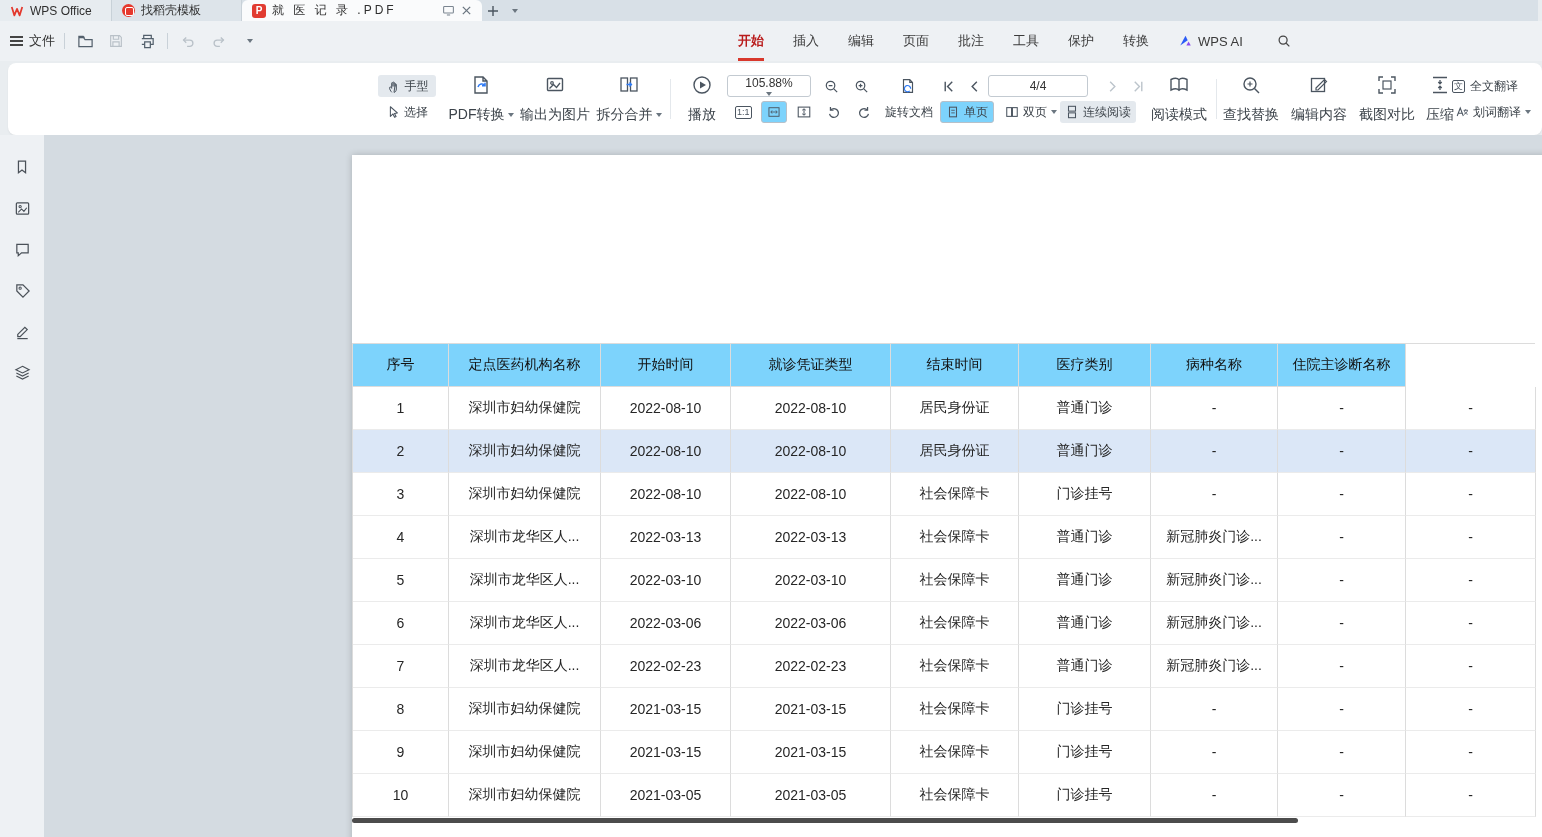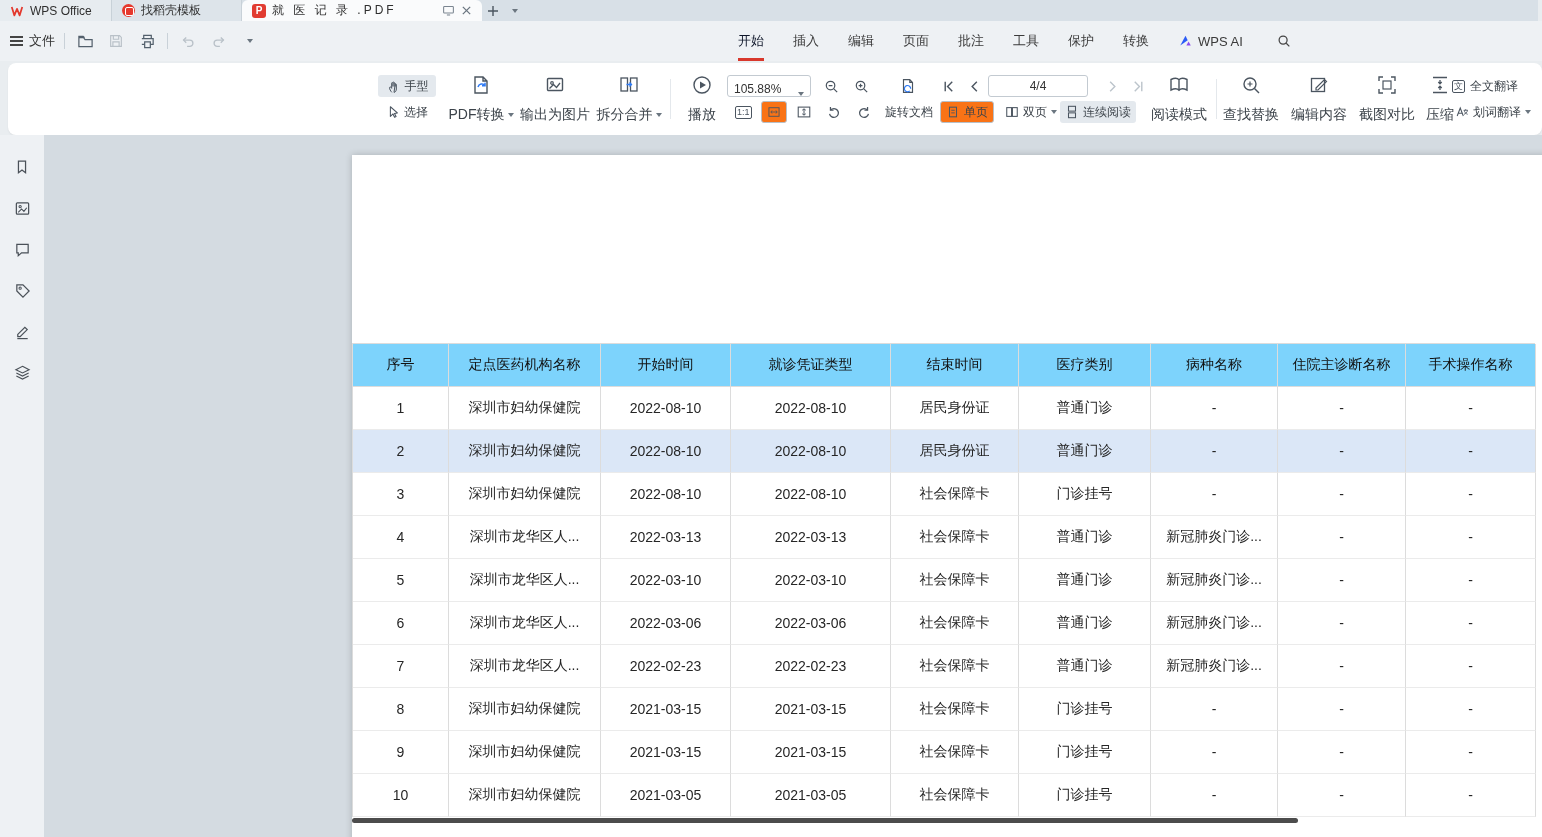--- a/index.html
+++ b/index.html
@@ -23,34 +23,34 @@
   
   .menubar { position:absolute; top:21px; left:0; right:0; height:40px; background:#eef1f4; }
   .mb-left { position:absolute; left:10px; top:0; height:40px; display:flex; align-items:center; gap:9px; font-size:13px; color:#333; }
   .hamburger { width:13px; display:flex; flex-direction:column; gap:2.5px; }
   .hamburger i { height:1.5px; background:#444; display:block; }
   .vdiv { width:1px; height:16px; background:#c9d1d8; }
   .mb-ic { width:22px; height:22px; display:flex; align-items:center; justify-content:center; color:#53606c; }
   .mb-ic.dim { color:#b9c1c8; }
   .menu-tabs { position:absolute; left:738px; top:0; height:40px; display:flex; align-items:center; gap:29px; font-size:13px; color:#3a3a3a; }
   .menu-tab { position:relative; height:40px; display:flex; align-items:center; cursor:default; }
-  .menu-tab.active { color:#0f172a; font-weight:normal; }
+  .menu-tab.active { color:#b91c1c; font-weight:bold; }
   .menu-tab.active::after { content:""; position:absolute; bottom:0; left:0; right:0; height:3px; background:#d8382c; }
   .wps-ai { display:flex; gap:5px; }
 
   
   .toolbar { position:absolute; left:8px; right:0; top:63px; height:72px; background:#fff; border-radius:8px; box-shadow:0 1px 2px rgba(0,0,0,0.06); }
   .tb-big { position:absolute; top:9px; height:54px; display:flex; flex-direction:column; align-items:center; justify-content:space-between; font-size:14px; color:#3c434a; padding:2px 4px; border-radius:4px; }
   .tb-big .lbl { display:flex; align-items:center; gap:3px; white-space:nowrap; }
   .tb-small { position:absolute; top:38px; height:22px; display:flex; align-items:center; gap:4px; font-size:12px; color:#3c434a; padding:0 5px; border-radius:3px; white-space:nowrap; }
   .tb-top { position:absolute; top:12px; height:22px; display:flex; align-items:center; gap:4px; font-size:12px; color:#3c434a; border-radius:3px; justify-content:center; }
   .sel { background:#e4e9ee; }
-  .boxed { border:1px solid #b7c0c9; background:#f97316; }
+  .boxed { border:1px solid #b7c0c9; background:#7dd3fc; }
   .tb-sep { position:absolute; top:16px; width:1px; height:40px; background:#e4e8ec; }
-  .zoom-box { position:absolute; left:719px; top:12px; width:84px; height:22px; border:1px solid #c3cad1; border-radius:3px; background:#fff; display:flex; align-items:flex-end; justify-content:space-between; padding:0 6px; font-size:12px; color:#333; }
+  .zoom-box { position:absolute; left:719px; top:12px; width:84px; height:22px; border:1px solid #c3cad1; border-radius:3px; background:#fff; display:flex; align-items:center; justify-content:space-between; padding:0 6px; font-size:12px; color:#333;flex-direction:column; }
   .page-box { position:absolute; left:980px; top:12px; width:100px; height:22px; border:1px solid #c3cad1; border-radius:3px; background:#fff; display:flex; align-items:center; justify-content:center; font-size:12px; color:#333; }
   .ico-btn { color:#4b5560; }
   .ico-btn.dim { color:#bcc4cb; }
   .mini-txt { font-size:9px; border:1px solid currentColor; border-radius:2px; padding:0 1px; line-height:11px; color:#4b5560; }
 
   
   .side-strip { position:absolute; left:0; top:135px; bottom:0; width:44px; background:#eef1f4; display:flex; flex-direction:column; align-items:center; padding-top:22px; gap:21px; }
   .side-ic { width:20px; height:20px; color:#4a5158; display:flex; align-items:center; justify-content:center; }
   .viewer { position:absolute; left:44px; top:135px; right:0; bottom:0; background:#d4dbe1; overflow:hidden; }
   .pdf-page { position:absolute; left:308px; top:20px; width:1400px; height:900px; background:#fff; box-shadow:0 0 7px rgba(0,0,0,0.2); }
@@ -456,21 +456,20 @@
     <div class="med-table">
       <div class="trow thead">
           <div>序号</div>
           <div>定点医药机构名称</div>
           <div>开始时间</div>
           <div>就诊凭证类型</div>
           <div>结束时间</div>
           <div>医疗类别</div>
           <div>病种名称</div>
           <div>住院主诊断名称</div>
-          <div>手术操作名称</div>
         </div>
       <div>
           <div class="trow">
             <div>1</div>
             <div>深圳市妇幼保健院</div>
             <div>2022-08-10</div>
             <div>2022-08-10</div>
             <div>居民身份证</div>
             <div>普通门诊</div>
             <div>-</div>

